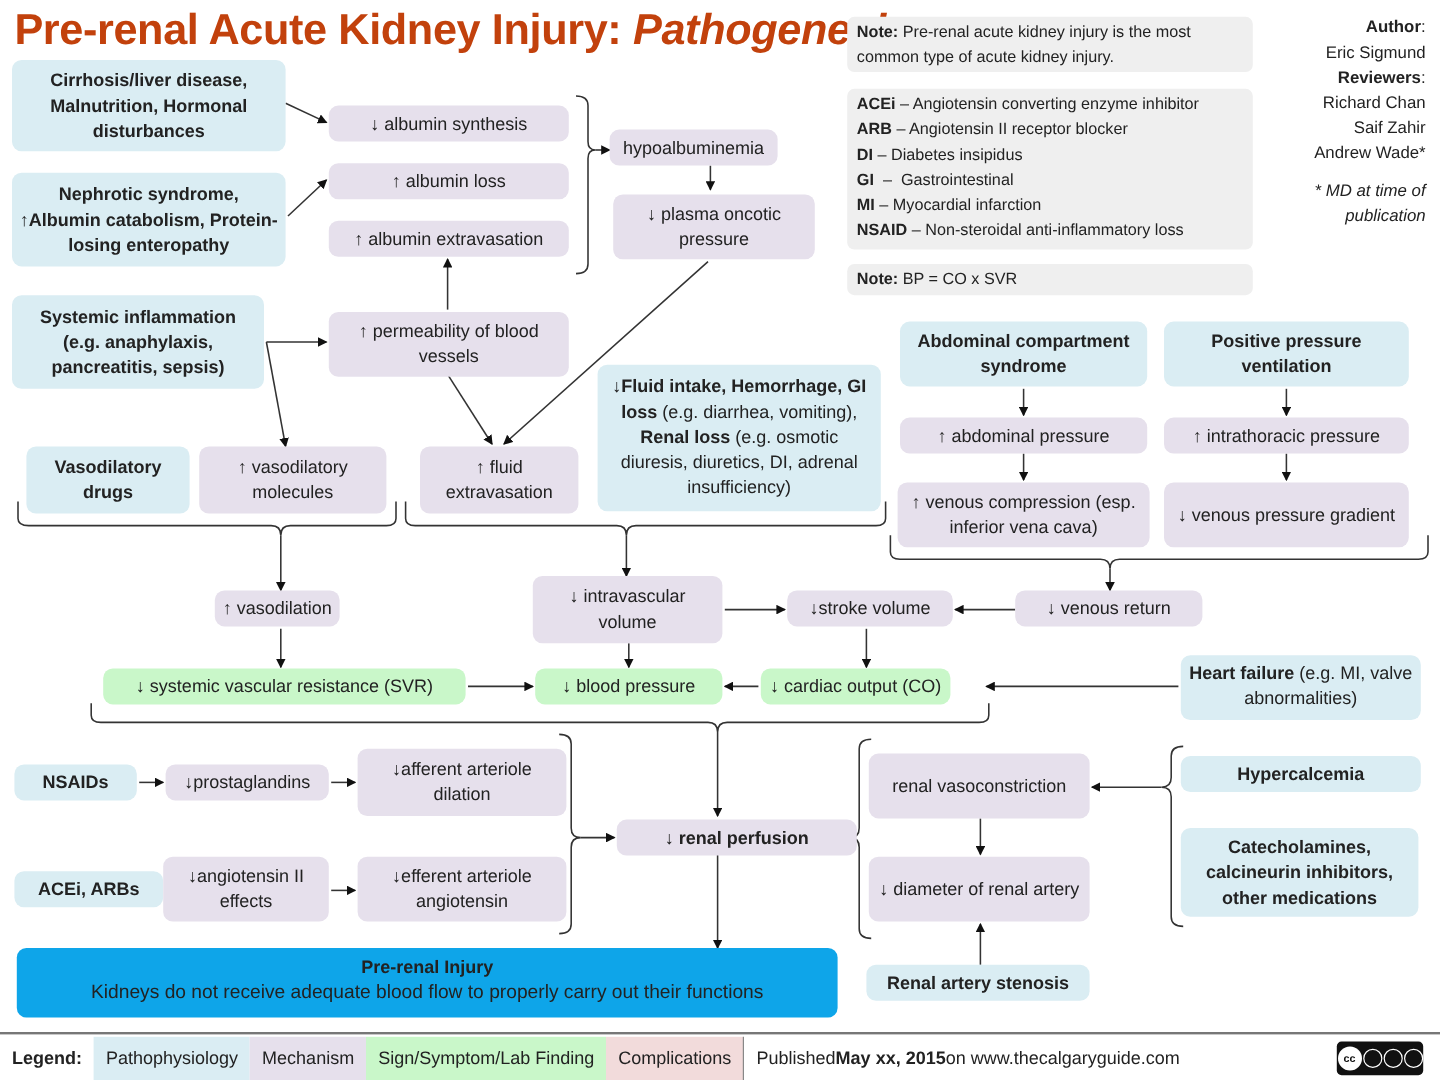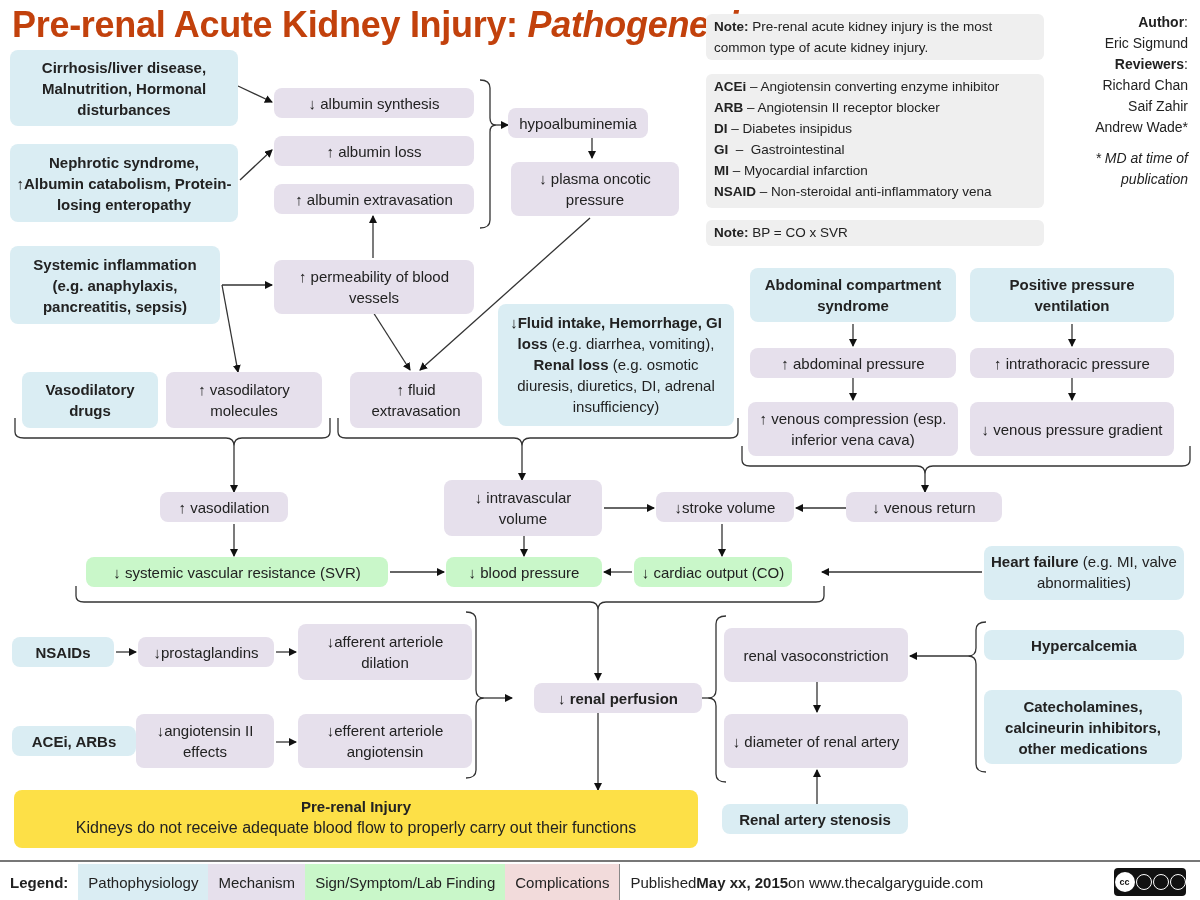--- a/index.html
+++ b/index.html
@@ -3,21 +3,21 @@
 <meta charset="utf-8">
 <style>
   html,body{margin:0;padding:0;background:#fff;}
   body{width:1200px;height:900px;position:relative;overflow:hidden;font-family:"Liberation Sans",sans-serif;color:#222;}
   .title{position:absolute;left:12px;top:4px;font-size:36px;font-weight:bold;color:#c2410c;letter-spacing:-0.3px;}
   .title i{font-style:italic;}
   .box{position:absolute;border-radius:8px;display:flex;align-items:center;justify-content:center;text-align:center;font-size:15px;line-height:21px;box-sizing:border-box;padding:2px 6px;color:#222;}
   .patho{background:#daedf3;font-weight:bold;}
   .mech{background:#e6e0ec;}
   .sign{background:#c9f7c9;}
-  .comp{background:#fde047;}
+  .comp{background:#0ea5e9;}
   .note{position:absolute;background:#efefef;border-radius:6px;font-size:13.5px;line-height:21px;padding:2px 8px;box-sizing:border-box;color:#222;}
   .note b{font-weight:bold;}
   .credits{position:absolute;right:12px;top:12px;text-align:right;font-size:14px;line-height:21px;color:#222;}
   .credits i{font-style:italic;}
   svg.lines{position:absolute;left:0;top:0;}
   .legend{position:absolute;left:0;top:860px;width:1200px;height:40px;border-top:2px solid #777;display:flex;align-items:center;font-size:15px;}
   .lg{height:36px;display:flex;align-items:center;padding:0 10px;}
   .bold{font-weight:bold;}
 </style>
 </head>
@@ -25,21 +25,21 @@
 
 <div class="title"><span>Pre-renal Acute Kidney Injury: </span><i>Pathogenesis</i></div>
 
 <div class="note" style="left:706px;top:14px;width:338px;height:46px;"><b>Note:</b><span> Pre-renal acute kidney injury is the most common type of acute kidney injury.</span></div>
 <div class="note" style="left:706px;top:74px;width:338px;height:134px;">
   <div><b>ACEi</b><span> – Angiotensin converting enzyme inhibitor</span></div>
   <div><b>ARB</b><span> – Angiotensin II receptor blocker</span></div>
   <div><b>DI</b><span> – Diabetes insipidus</span></div>
   <div><b>GI</b><span style="white-space:pre">  –  Gastrointestinal</span></div>
   <div><b>MI</b><span> – Myocardial infarction</span></div>
-  <div><b>NSAID</b><span> – Non-steroidal anti-inflammatory vena</span></div>
+  <div><b>NSAID</b><span> – Non-steroidal anti-inflammatory loss</span></div>
 </div>
 <div class="note" style="left:706px;top:220px;width:338px;height:26px;"><b>Note:</b><span> BP = CO x SVR</span></div>
 
 <div class="credits">
   <div><b>Author</b>:</div>
   <div>Eric Sigmund</div>
   <div><b>Reviewers</b>:</div>
   <div>Richard Chan</div>
   <div>Saif Zahir</div>
   <div>Andrew Wade*</div>
@@ -140,38 +140,38 @@
 <div class="box mech" style="left:350px;top:372px;width:132px;height:56px;">↑ fluid extravasation</div>
 <div class="box patho" style="left:498px;top:304px;width:236px;height:122px;font-weight:normal;display:block;padding-top:8px;"><b>↓Fluid intake, Hemorrhage, </b><b>GI loss</b><span> (e.g. diarrhea, vomiting), </span><b>Renal loss</b><span> (e.g. osmotic diuresis, diuretics, DI, adrenal insufficiency)</span></div>
 
 <div class="box patho" style="left:750px;top:268px;width:206px;height:54px;">Abdominal compartment syndrome</div>
 <div class="box patho" style="left:970px;top:268px;width:204px;height:54px;">Positive pressure ventilation</div>
 <div class="box mech" style="left:750px;top:348px;width:206px;height:30px;">↑ abdominal pressure</div>
 <div class="box mech" style="left:970px;top:348px;width:204px;height:30px;">↑ intrathoracic pressure</div>
 <div class="box mech" style="left:748px;top:402px;width:210px;height:54px;">↑ venous compression (esp. inferior vena cava)</div>
 <div class="box mech" style="left:970px;top:402px;width:204px;height:54px;">↓ venous pressure gradient</div>
 
-<div class="box mech" style="left:160px;top:492px;width:128px;height:30px;">↑ vasodilation</div>
+<div class="box mech" style="left:179px;top:492px;width:104px;height:30px;">↑ vasodilation</div>
 <div class="box mech" style="left:444px;top:480px;width:158px;height:56px;">↓ intravascular volume</div>
 <div class="box mech" style="left:656px;top:492px;width:138px;height:30px;">↓stroke volume</div>
 <div class="box mech" style="left:846px;top:492px;width:156px;height:30px;">↓ venous return</div>
 
 <div class="box sign" style="left:86px;top:557px;width:302px;height:30px;">↓ systemic vascular resistance (SVR)</div>
 <div class="box sign" style="left:446px;top:557px;width:156px;height:30px;">↓ blood pressure</div>
 <div class="box sign" style="left:634px;top:557px;width:158px;height:30px;">↓ cardiac output (CO)</div>
 <div class="box patho" style="left:984px;top:546px;width:200px;height:54px;font-weight:normal;display:block;padding-top:5px;"><b>Heart failure</b><span> (e.g. MI, valve abnormalities)</span></div>
 
 <div class="box patho" style="left:12px;top:637px;width:102px;height:30px;">NSAIDs</div>
 <div class="box mech" style="left:138px;top:637px;width:136px;height:30px;">↓prostaglandins</div>
 <div class="box mech" style="left:298px;top:624px;width:174px;height:56px;">↓afferent arteriole dilation</div>
 <div class="box patho" style="left:12px;top:726px;width:124px;height:30px;">ACEi, ARBs</div>
 <div class="box mech" style="left:136px;top:714px;width:138px;height:54px;">↓angiotensin II effects</div>
 <div class="box mech" style="left:298px;top:714px;width:174px;height:54px;">↓efferent arteriole angiotensin</div>
 
-<div class="box mech bold" style="left:514px;top:683px;width:168px;height:30px;margin-left:20px;">↓ renal perfusion</div>
+<div class="box mech bold" style="left:514px;top:683px;width:200px;height:30px;">↓ renal perfusion</div>
 
 <div class="box mech" style="left:724px;top:628px;width:184px;height:54px;">renal vasoconstriction</div>
 <div class="box mech" style="left:724px;top:714px;width:184px;height:54px;">↓ diameter of renal artery</div>
 <div class="box patho" style="left:722px;top:804px;width:186px;height:30px;">Renal artery stenosis</div>
 
 <div class="box patho" style="left:984px;top:630px;width:200px;height:30px;">Hypercalcemia</div>
 <div class="box patho" style="left:984px;top:690px;width:198px;height:74px;">Catecholamines, calcineurin inhibitors, other medications</div>
 
 <div class="box comp" style="left:14px;top:790px;width:684px;height:58px;display:block;padding-top:6px;">
   <div class="bold">Pre-renal Injury</div>

